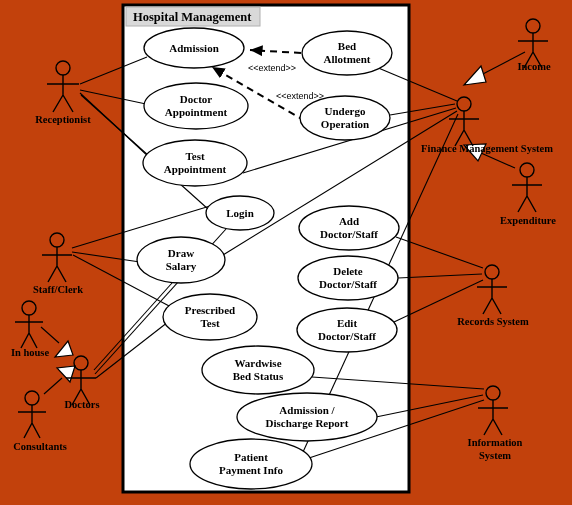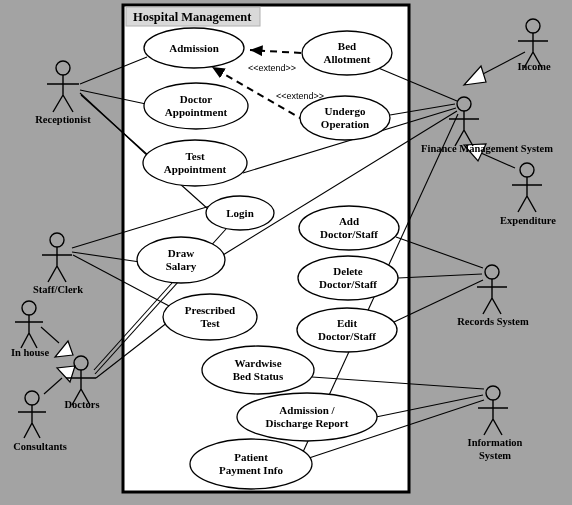--- a/index.html
+++ b/index.html
@@ -4,21 +4,21 @@
 <style>
   html, body {
     margin: 0;
     padding: 0;
     background: #ffffff;
   }
   #diagram-root {
     position: relative;
     width: 572px;
     height: 505px;
-    background: #a3a3a3;
+    background: #c2410c;
     font-family: "Liberation Serif", "DejaVu Serif", serif;
     overflow: hidden;
   }
   svg#canvas {
     display: block;
     width: 572px;
     height: 505px;
   }
   .boundary-rect {
     fill: #ffffff;

